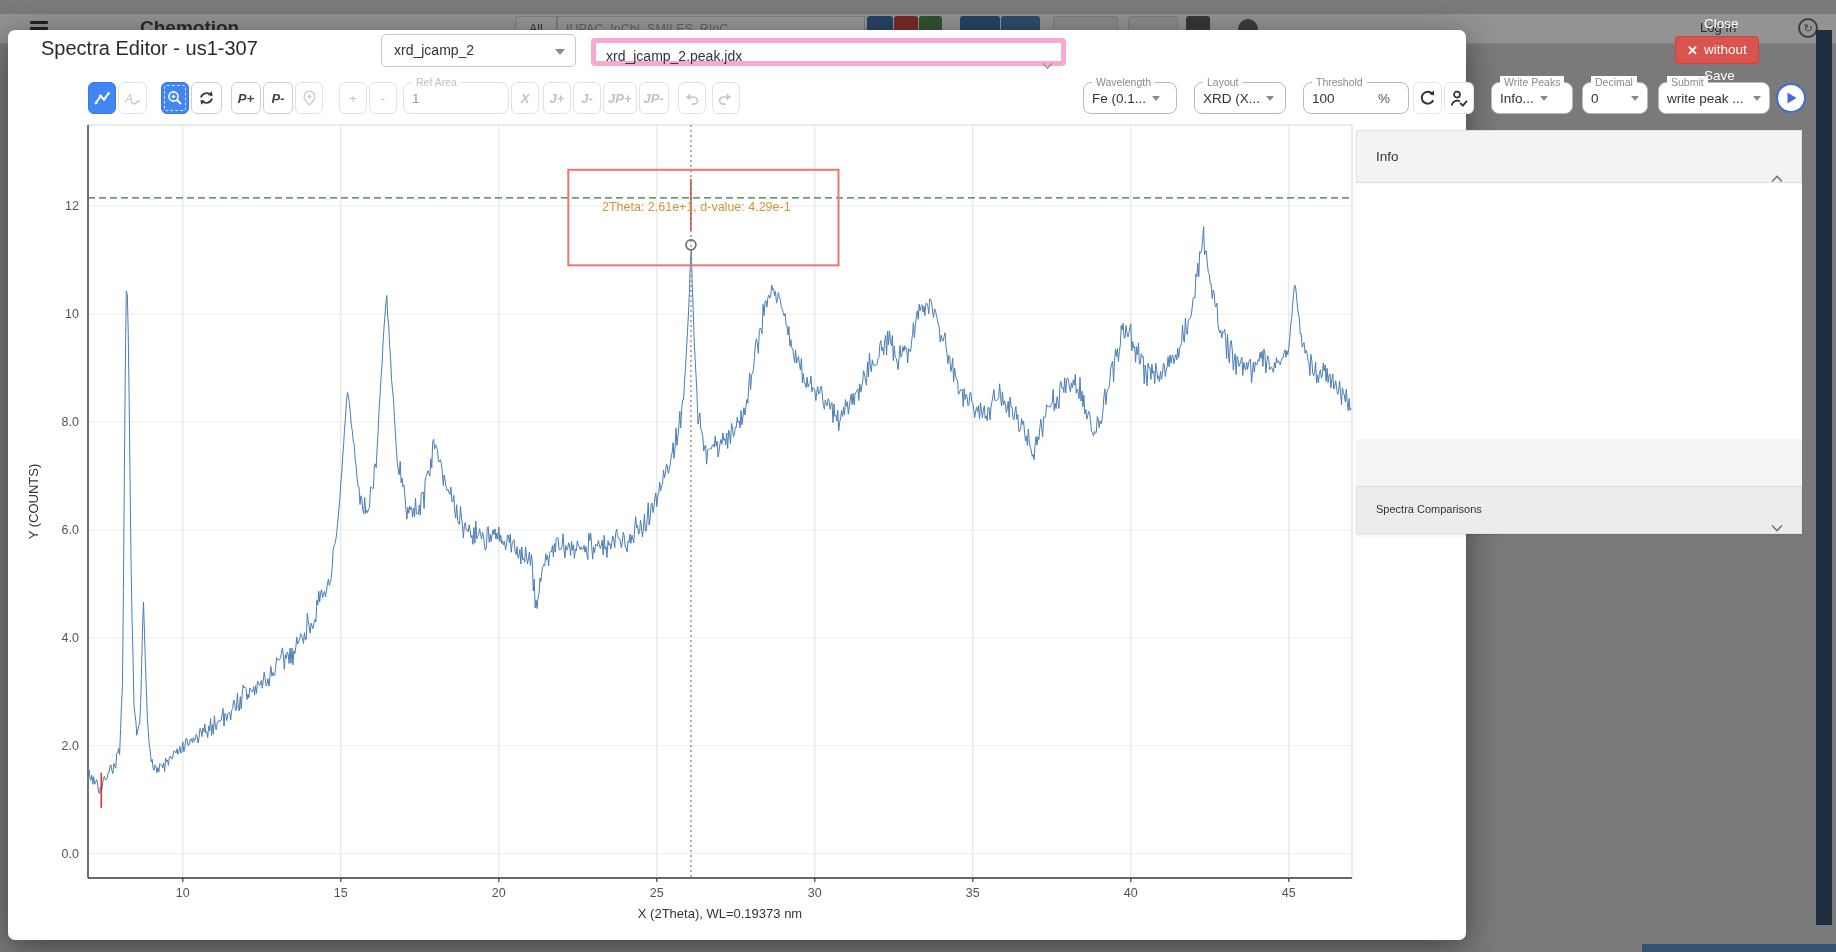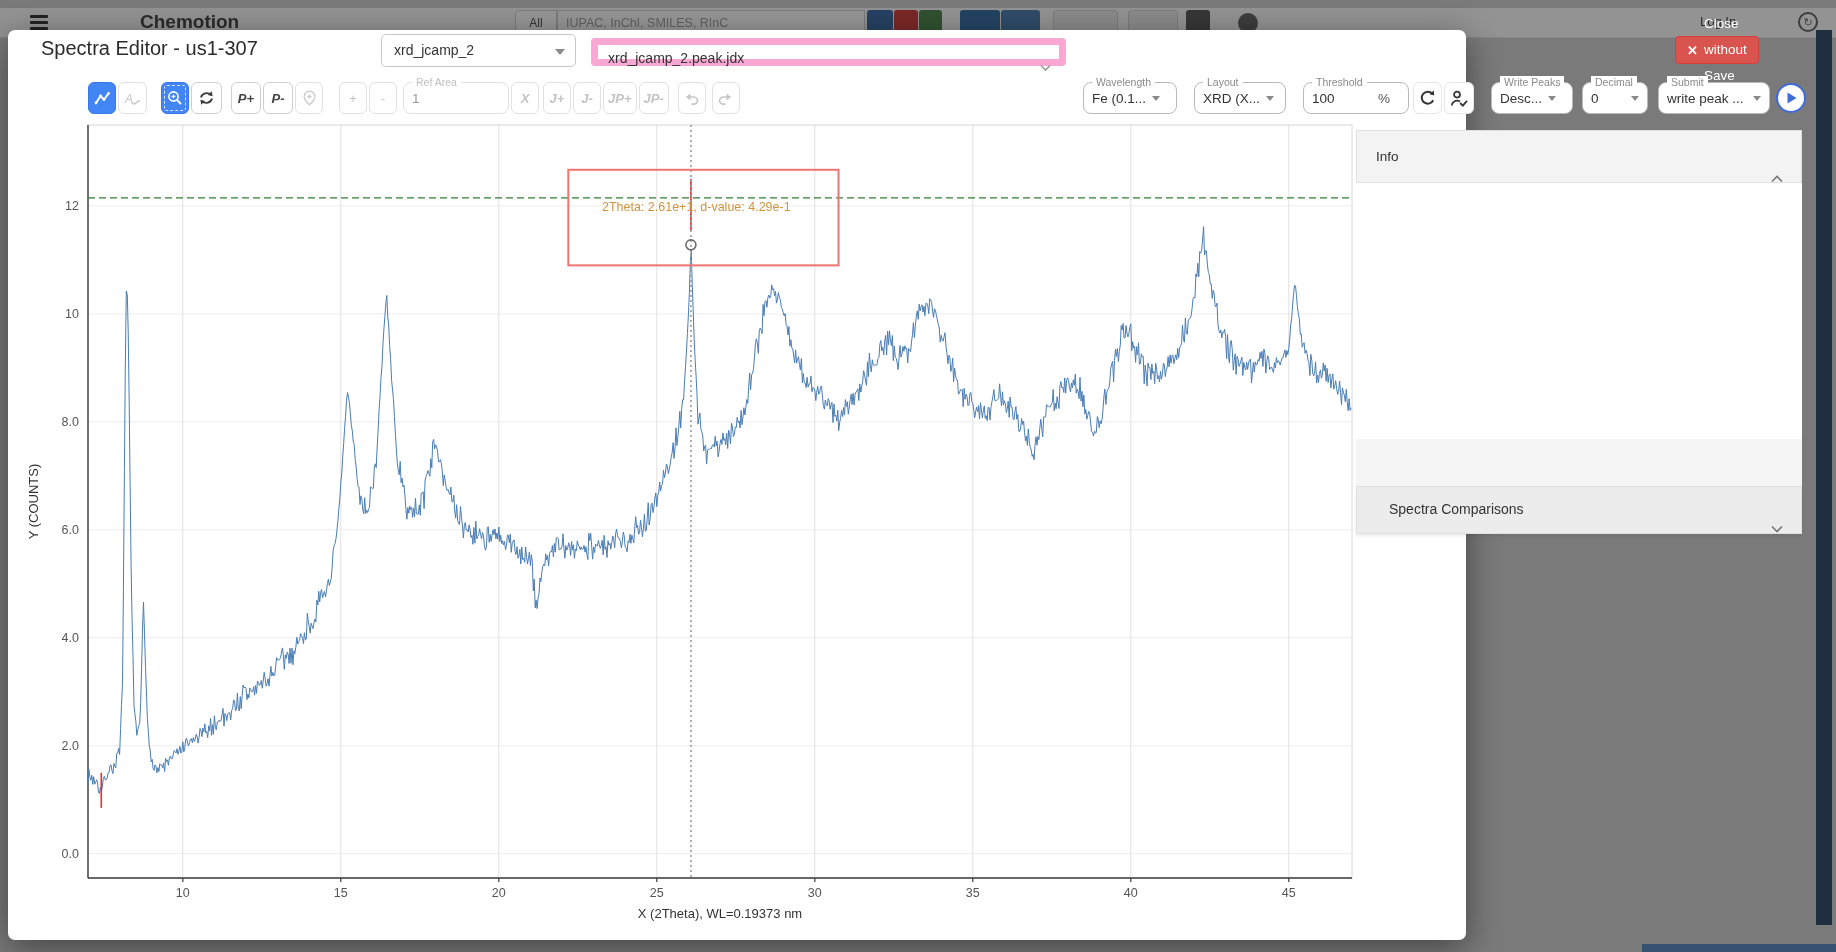--- a/index.html
+++ b/index.html
@@ -2,39 +2,39 @@
 <html><head>
 <meta charset="utf-8">
 <style>
   * { margin:0; padding:0; box-sizing:border-box; }
   html,body { width:1836px; height:952px; overflow:hidden;
     font-family:"Liberation Sans", sans-serif; background:#9e9e9e; }
   .stage { position:absolute; inset:0; width:1836px; height:952px; }
 
   
   .bg-page { position:absolute; inset:0; background:#c9c9c9; }
-  .bg-nav { position:absolute; left:0; top:8px; width:1836px; height:30px; background:#f8f8f8; border-bottom:1px solid #ddd; }
+  .bg-nav { position:absolute; left:0; top:14px; width:1836px; height:30px; background:#f8f8f8; border-bottom:1px solid #ddd; }
   .burger { position:absolute; left:30px; top:7px; width:18px; height:15px; }
   .burger i { display:block; height:3px; background:#222; margin-bottom:3px; border-radius:1px; }
   .bg-brand { position:absolute; left:140px; top:3px; font-size:19px; font-weight:bold; color:#333; }
   .bg-allbtn { position:absolute; left:515px; top:2px; height:26px; width:42px; background:#fff; border:1px solid #ccc; border-radius:4px 0 0 4px; font-size:12px; color:#444; text-align:center; line-height:24px; }
   .bg-search { position:absolute; left:557px; top:2px; height:26px; width:308px; background:#fff; border:1px solid #ccc; font-size:12.5px; color:#999; line-height:24px; padding:0 8px; overflow:hidden; white-space:nowrap; }
   .nav-block { position:absolute; top:2px; height:26px; border-radius:3px; }
   .bg-login { position:absolute; left:1700px; top:6px; font-size:13px; color:#333; }
   .bg-refresh { position:absolute; left:1798px; top:4px; width:20px; height:20px; border:2px solid #555; border-radius:50%; color:#555; font-size:11px; text-align:center; line-height:16px; }
   .bg-navy { position:absolute; right:4px; top:30px; width:16px; height:895px; background:#1e3a5c; }
   .bg-bluestrip { position:absolute; left:1642px; top:944px; width:194px; height:8px; background:#4a7db5; }
   .overlay { position:absolute; inset:0; background:rgba(35,35,35,0.47); }
 
   
   .modal { position:absolute; left:8px; top:30px; width:1458px; height:910px; background:#fff; border-radius:7px; box-shadow:0 8px 34px rgba(0,0,0,.45); }
   .m-title { position:absolute; left:33px; top:7px; font-size:20px; color:#2b2b2b; }
   .sel1 { position:absolute; left:373px; top:4px; width:195px; height:33px; border:1px solid #c8c8c8; border-radius:5px; font-size:14px; color:#333; line-height:31px; padding:0 28px 0 12px; background:#fff; }
   .sel1 .caret { position:absolute; right:10px; top:14px; width:0; height:0; border-left:5px solid transparent; border-right:5px solid transparent; border-top:6px solid #8a8a8a; }
-  .combo { position:absolute; left:583px; top:8px; width:475px; height:28px; border:7px solid #f9a8d4; border-radius:4px; font-size:14px; color:#333; line-height:26px; padding:0 26px 0 10px; background:#fff; }
+  .combo { position:absolute; left:583px; top:8px; width:475px; height:28px; border:5px solid #f9a8d4; border-radius:4px; font-size:14px; color:#333; line-height:26px; padding:0 26px 0 10px; background:#fff; }
   .combo .chev { position:absolute; right:8px; top:9px; }
   .close-btn { position:absolute; left:1667px; top:6px; height:28px; background:#d9534f; border:1px solid #d43f3a; border-radius:4px; color:#fff; font-size:13.5px; line-height:26px; padding:0 11px; display:flex; align-items:center; gap:6px; }
   .close-x { font-weight:bold; font-size:13px; line-height:1; }
 
   
   .tb { position:absolute; top:52px; height:32px; display:flex; align-items:center; }
   .btn { height:32px; min-width:28px; background:#fff; border:1px solid #cfcfcf; border-radius:6px; display:inline-flex; align-items:center; justify-content:center; font-size:13px; color:#444; padding:0 4px; }
   .btn.it { font-style:italic; font-weight:bold; }
   .btn.blue { background:#4285f4; border-color:#3b78e7; }
   .btn.blue.dash { outline:1.5px dashed #cfe0ff; outline-offset:-4px; }
@@ -52,21 +52,21 @@
   
   #chart-wrap { position:absolute; left:0; top:88px; width:1360px; height:822px; }
 
   
   .panel { position:absolute; left:1348px; top:100px; width:446px; }
   .acc-h { position:relative; height:53px; background:#f3f3f3; border:1px solid #e0e0e0; font-size:13.5px; color:#333; line-height:51px; padding-left:19px; }
   .acc-h .chev { position:absolute; right:18px; top:22px; }
   .title-row { height:45px; background:#fff; border-bottom:1px solid #ececec; font-size:14px; color:#222; line-height:44px; padding-left:39px; }
   .panel-body { height:256px; background:#fff; }
   .panel-gray { height:48px; background:#f5f5f5; border-bottom:1px solid #e0e0e0; }
-  .acc-h2 { position:relative; height:47px; background:#ececec; border:1px solid #e0e0e0; border-top:none; font-size:14px; color:#333; line-height:45px; padding-left:32px; box-shadow:0 2px 3px rgba(0,0,0,.08); }
+  .acc-h2 { position:relative; height:47px; background:#ececec; border:1px solid #e0e0e0; border-top:none; font-size:11px; color:#333; line-height:45px; padding-left:19px; box-shadow:0 2px 3px rgba(0,0,0,.08); }
   .acc-h2 .chev { position:absolute; right:18px; top:19px; }
 </style>
 </head>
 <body>
 
 <div class="stage">
 
   <div class="bg-page">
     <div class="bg-nav">
       <div class="burger">
@@ -229,21 +229,21 @@
       <div class="btn" style="border-color:#e6e6e6">
         <svg width="20" height="19" viewBox="0 0 20 19">
           <circle cx="8" cy="5.6" r="3" fill="none" stroke="#333" stroke-width="1.7"></circle>
           <path d="M2.8,16.5 a5.4,5.2 0 0 1 8.2,-4.1" fill="none" stroke="#333" stroke-width="1.7"></path>
           <path d="M11.2,14 l2.6,2.6 l4.2,-4.8" fill="none" stroke="#333" stroke-width="1.8"></path>
         </svg>
       </div>
       <div class="gap17"></div>
       <div class="fldset" style="width:82px">
         <span class="flabel">Write Peaks</span>
-        <span style="overflow:hidden;white-space:nowrap">Desc...</span>
+        <span style="overflow:hidden;white-space:nowrap">Info...</span>
         <span class="caret"></span>
       </div>
       <div class="gap9"></div>
       <div class="fldset" style="width:66px">
         <span class="flabel">Decimal</span>
         <span style="flex:1">0</span>
         <span class="caret"></span>
       </div>
       <div class="gap10"></div>
       <div class="fldset" style="width:112px">

